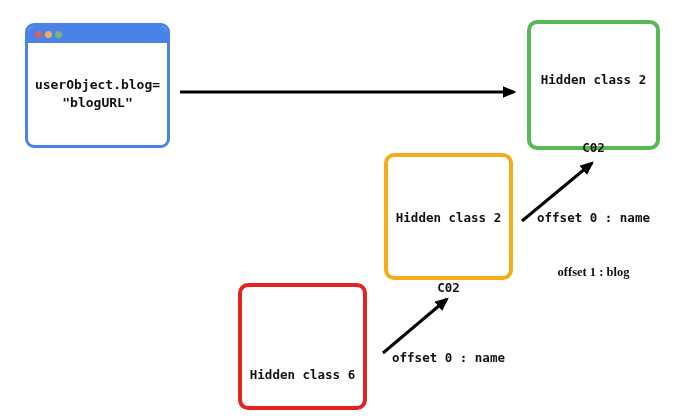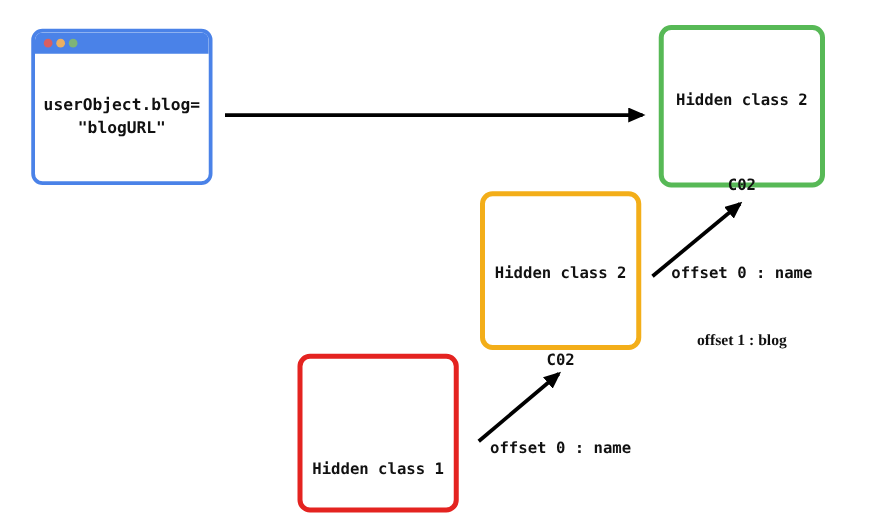--- a/index.html
+++ b/index.html
@@ -107,21 +107,21 @@
     <div class="o2">offset 1 : blog</div>
   </div>
 
   <div class="hc-box box-orange" style="border-color: rgb(243, 174, 25);">
     <div class="t">Hidden class 2</div>
     <div class="c">C02</div>
     <div class="o1">offset 0 : name</div>
   </div>
 
   <div class="hc-box box-red" style="border-color: rgb(228, 35, 32);">
-    <div class="t">Hidden class 1</div>
+    <div class="t">Hidden class 6</div>
     
   </div>
 
   <svg class="arrows" viewBox="0 0 700 420" xmlns="http://www.w3.org/2000/svg">
     <defs>
       <marker id="arrowhead" markerWidth="4.6" markerHeight="4" refX="3.8" refY="2" orient="auto">
         <path d="M0,0 L4.6,2 L0,4 z" style="fill: rgb(0, 0, 0);"></path>
       </marker>
     </defs>
     <line stroke-width="3" marker-end="url(#arrowhead)" x1="180" y1="92" x2="514" y2="92" style="stroke: rgb(0, 0, 0);"></line>

